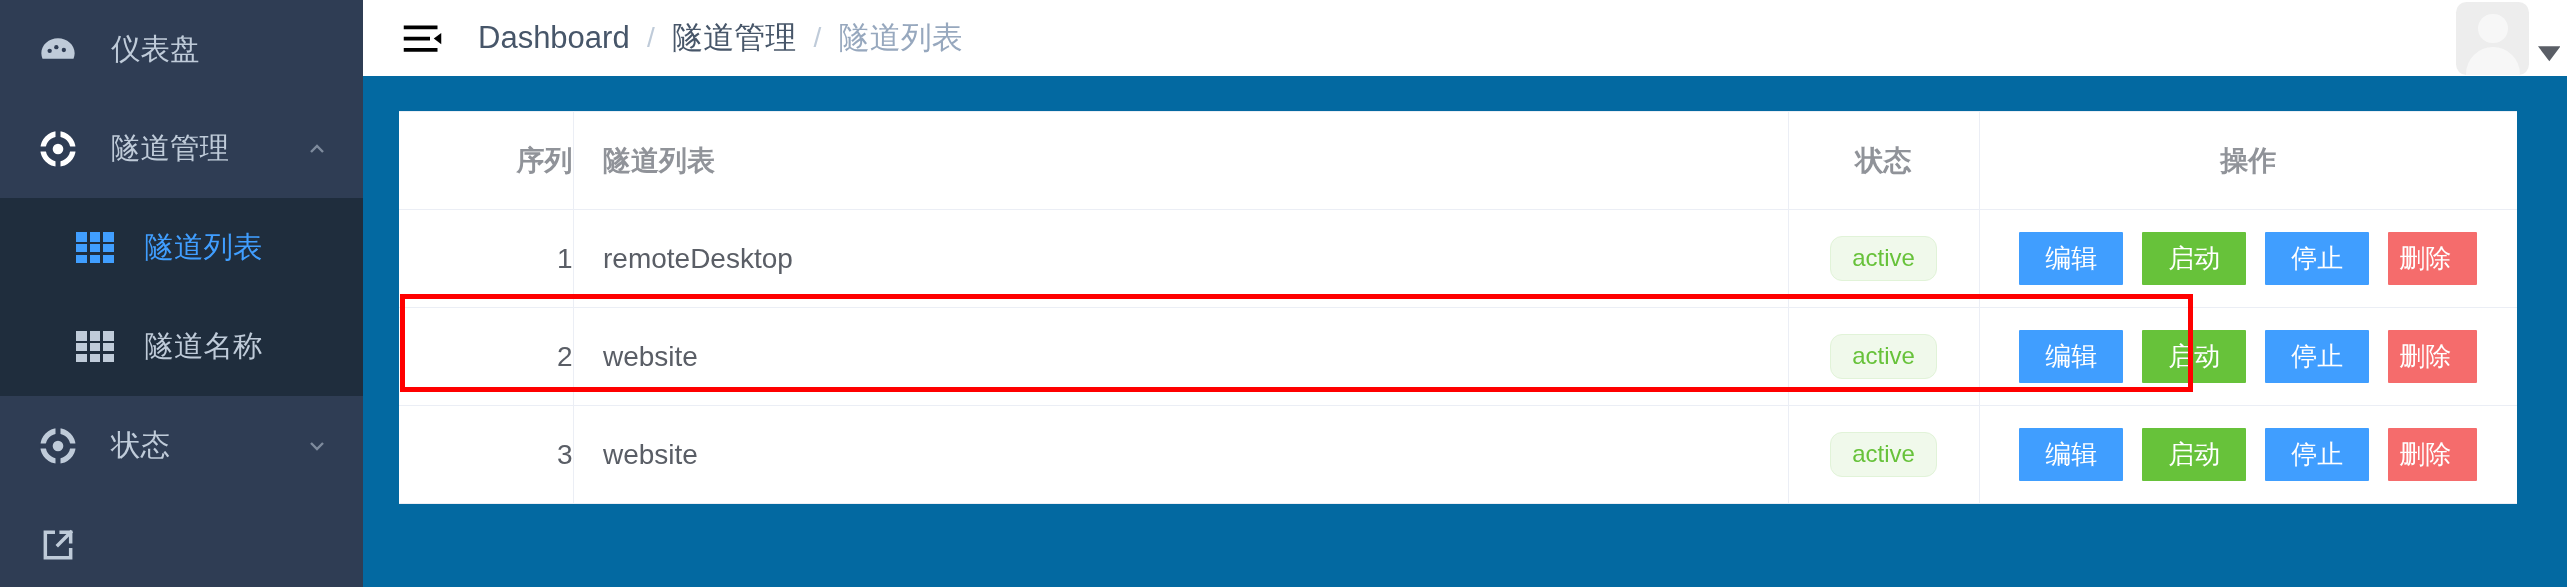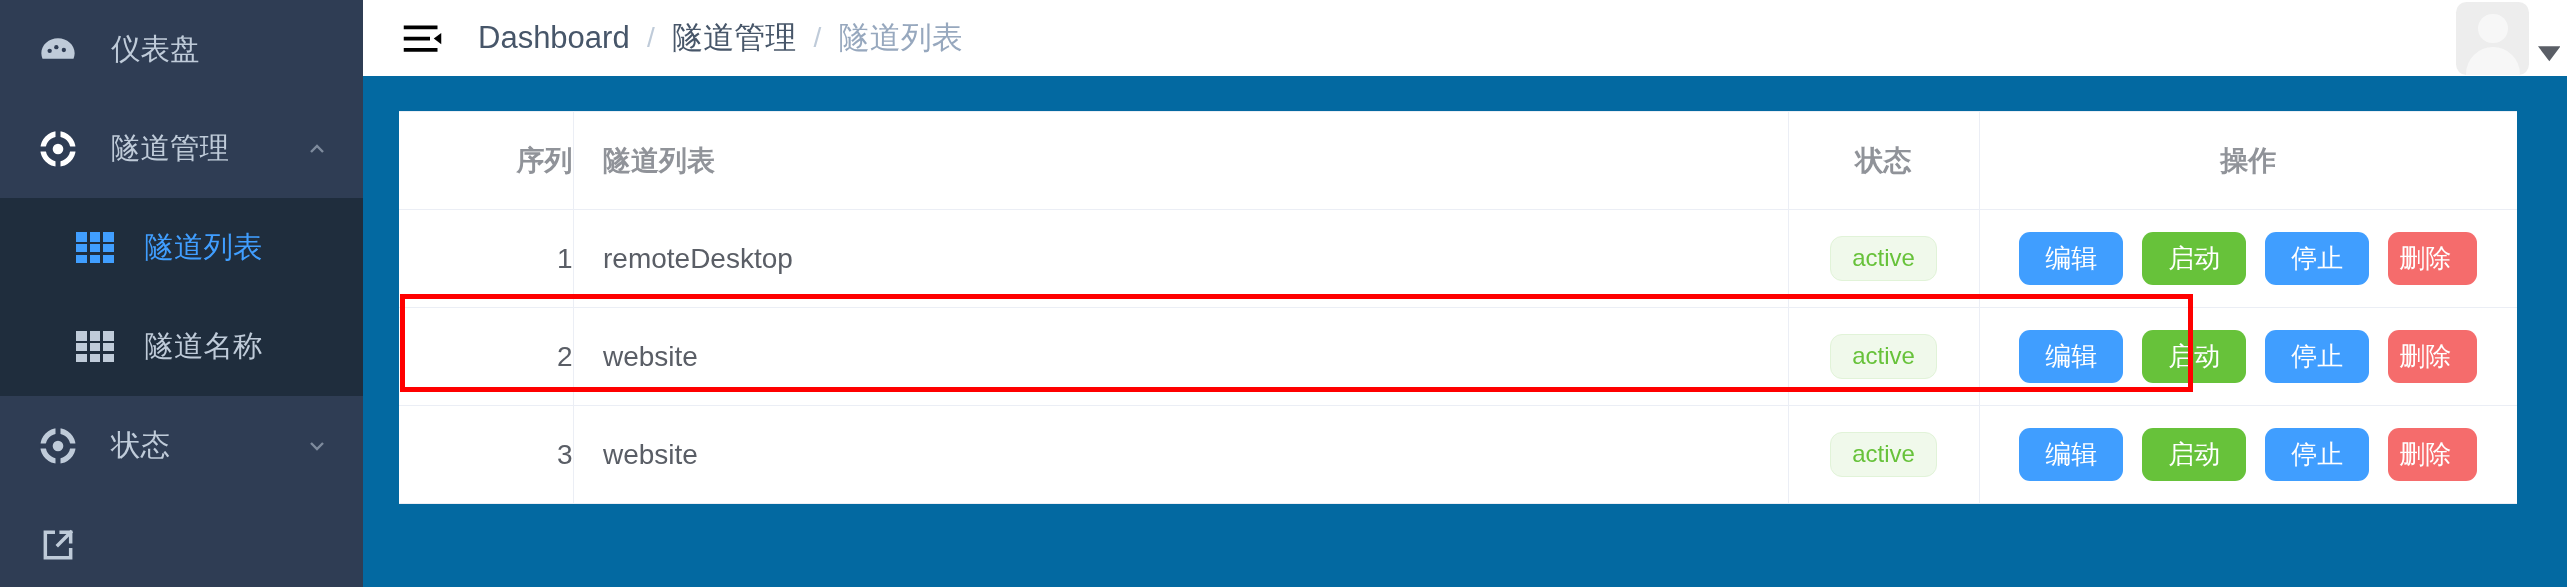--- a/index.html
+++ b/index.html
@@ -127,21 +127,21 @@
       padding: 8.7px 21px;
       font-size: 24px;
       line-height: 1.1;
       border-radius: 12px;
       background: #f0f9eb;
       border: 0.9px solid #e1f3d8;
       color: #67c23a;
   }
   .ops { display: flex; gap: 19px; justify-content: center; align-items: center; }
   .btn {
-      border: none; border-radius: 11px;
+      border: none; border-radius: 1px;
       color: #fff; font-size: 26px;
       padding: 13px 26px;
       cursor: pointer;
       font-family: inherit;
       line-height: 1.05;
       white-space: nowrap;
   }
   .btn-primary { background: #409eff; }
   .btn-success { background: #67c23a; }
   .btn-danger  { background: #f56c6c; padding-left: 11px; }

